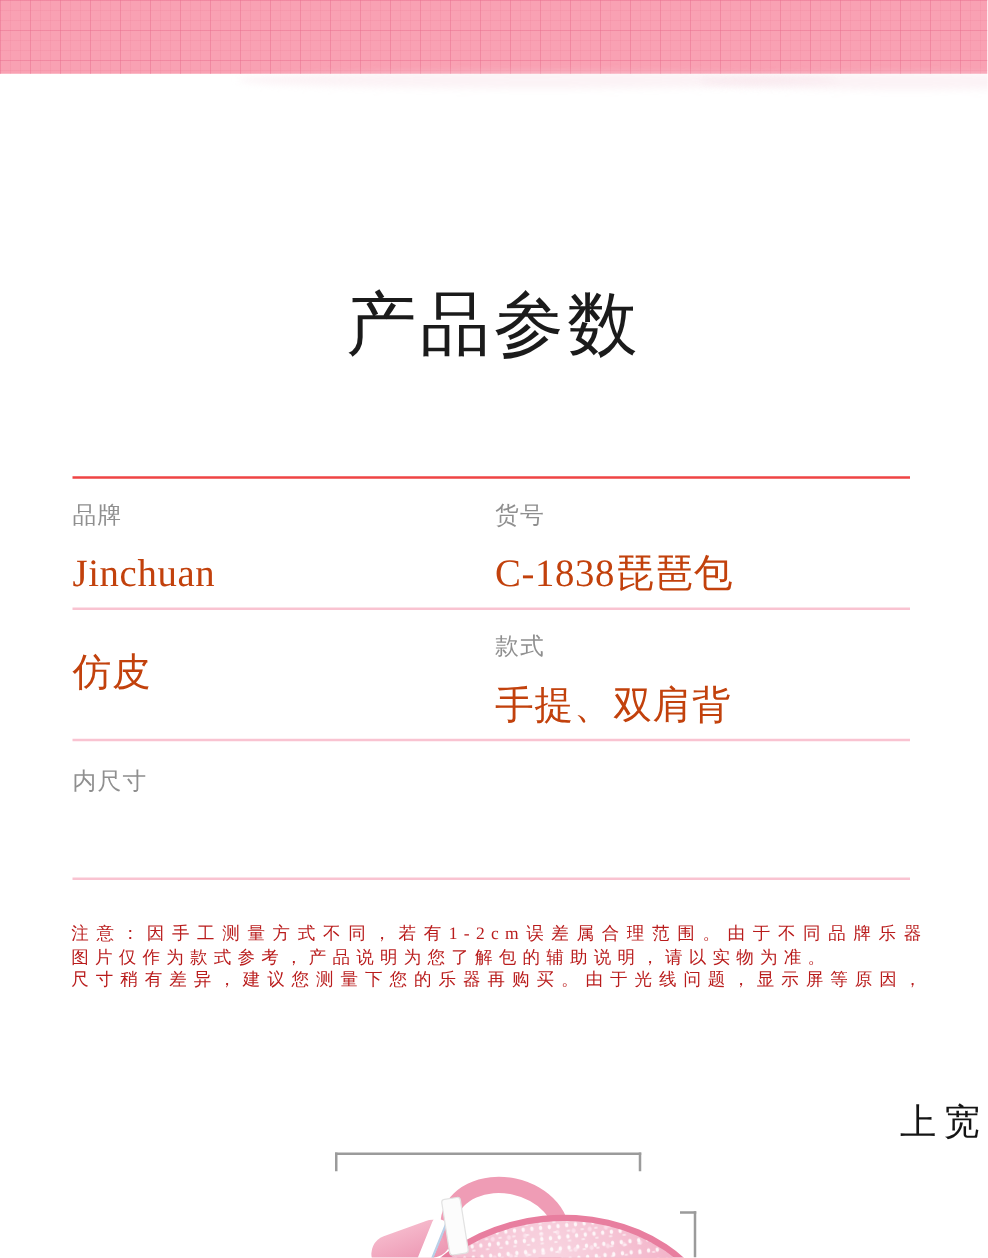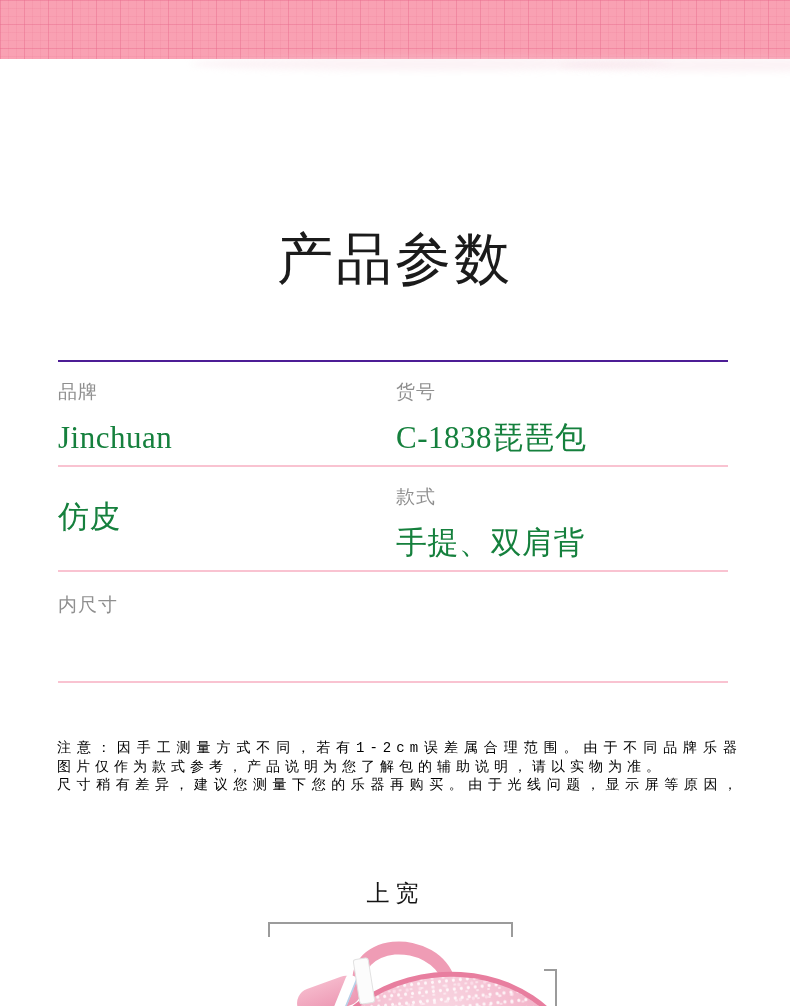--- a/index.html
+++ b/index.html
@@ -24,43 +24,43 @@
   .wisp-a{left:190px;width:480px;}
   .wisp-b{left:560px;width:330px;top:58px;}
   
   .page-title{
     position:absolute;left:0;top:222px;width:100%;margin:0;
     text-align:center;font-size:56px;font-weight:400;
     letter-spacing:3px;color:#1b1b1b;
   }
   
   .spec-table{
-    position:absolute;left:58px;top:360px;width:670px;
-    border-top:2px solid #4c1d95;
+    position:absolute;left:58px;top:381px;width:670px;
+    border-top:2px solid #ef4444;
   }
   .spec-row{display:flex;border-bottom:2px solid #f9c3d1;height:105px;box-sizing:border-box;}
   .spec-row.tall{height:111px;}
   .spec-cell{width:338px;box-sizing:border-box;padding-top:17px;}
   .spec-cell.right{width:332px;}
   .spec-cell.full{width:670px;padding-top:20px;}
   .spec-label{font-size:19px;line-height:26px;color:#8f8f8f;letter-spacing:1px;}
-  .spec-value{font-size:31px;line-height:40px;color:#15803d;margin-top:13px;letter-spacing:0.5px;}
+  .spec-value{font-size:31px;line-height:40px;color:#c2410c;margin-top:13px;letter-spacing:0.5px;}
   
   .note{
     position:absolute;left:57px;top:739px;width:685px;
-    font-family:Liberation Mono, monospace;
-    font-size:14px;line-height:18.6px;color:#000000;letter-spacing:5px;
+    font-family:Liberation Serif, serif;
+    font-size:14px;line-height:18.6px;color:#b91c1c;letter-spacing:5px;
   }
   .note-line{text-align:justify;text-align-last:justify;}
   .note-line.last{text-align-last:left;}
   
   .diagram{position:absolute;left:0;top:862px;width:790px;height:144px;}
   .measure-label{
-    position:absolute;left:0;top:16px;width:100%;text-align:center;
-    font-size:23px;color:#141414;letter-spacing:6px;padding-left:1px;box-sizing:border-box;
+    position:absolute;left:0;top:16px;width:100%;text-align:right;
+    font-size:29px;color:#141414;letter-spacing:6px;padding-left:1px;box-sizing:border-box;
   }
   .bracket-top{
     position:absolute;left:268px;top:60px;width:245px;height:15px;
     border:2px solid #9b9b9b;border-bottom:none;box-sizing:border-box;
   }
   .bracket-right-tick{position:absolute;left:544px;top:107px;width:13px;height:2px;background:#9b9b9b;}
   .bracket-right-line{position:absolute;left:555px;top:107px;width:2px;height:37px;background:#9b9b9b;}
   
   .bag{position:absolute;left:0;top:0;width:790px;height:144px;}
   .bag-strap-left{

